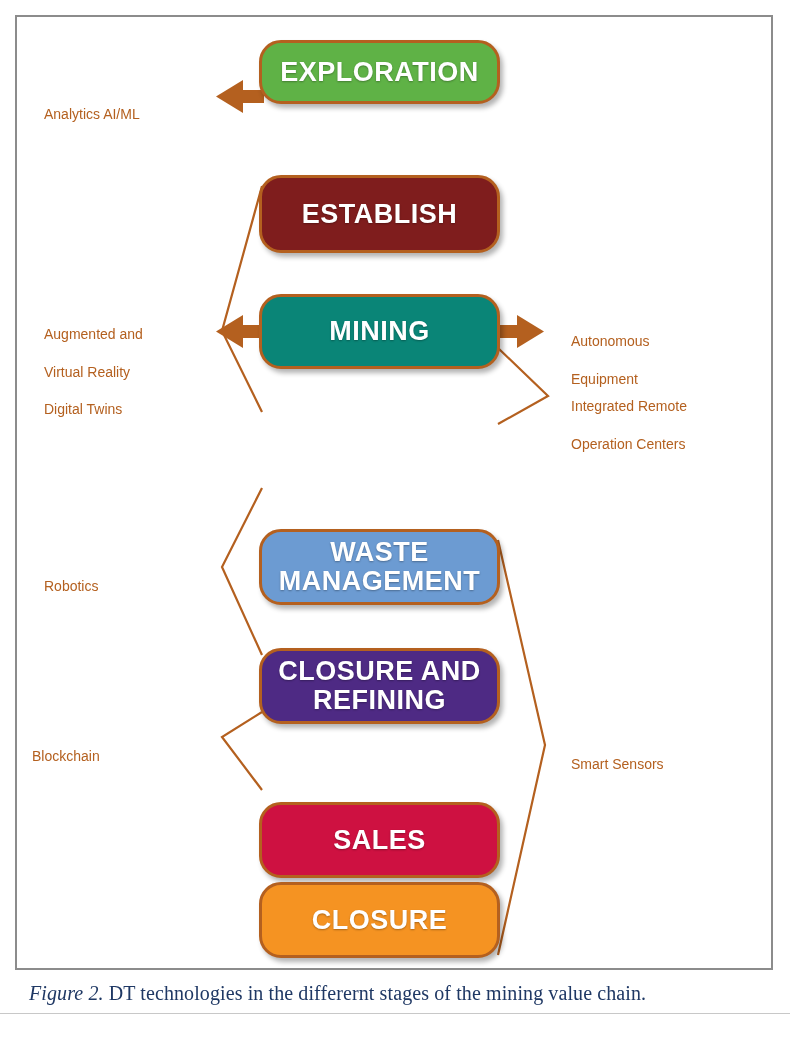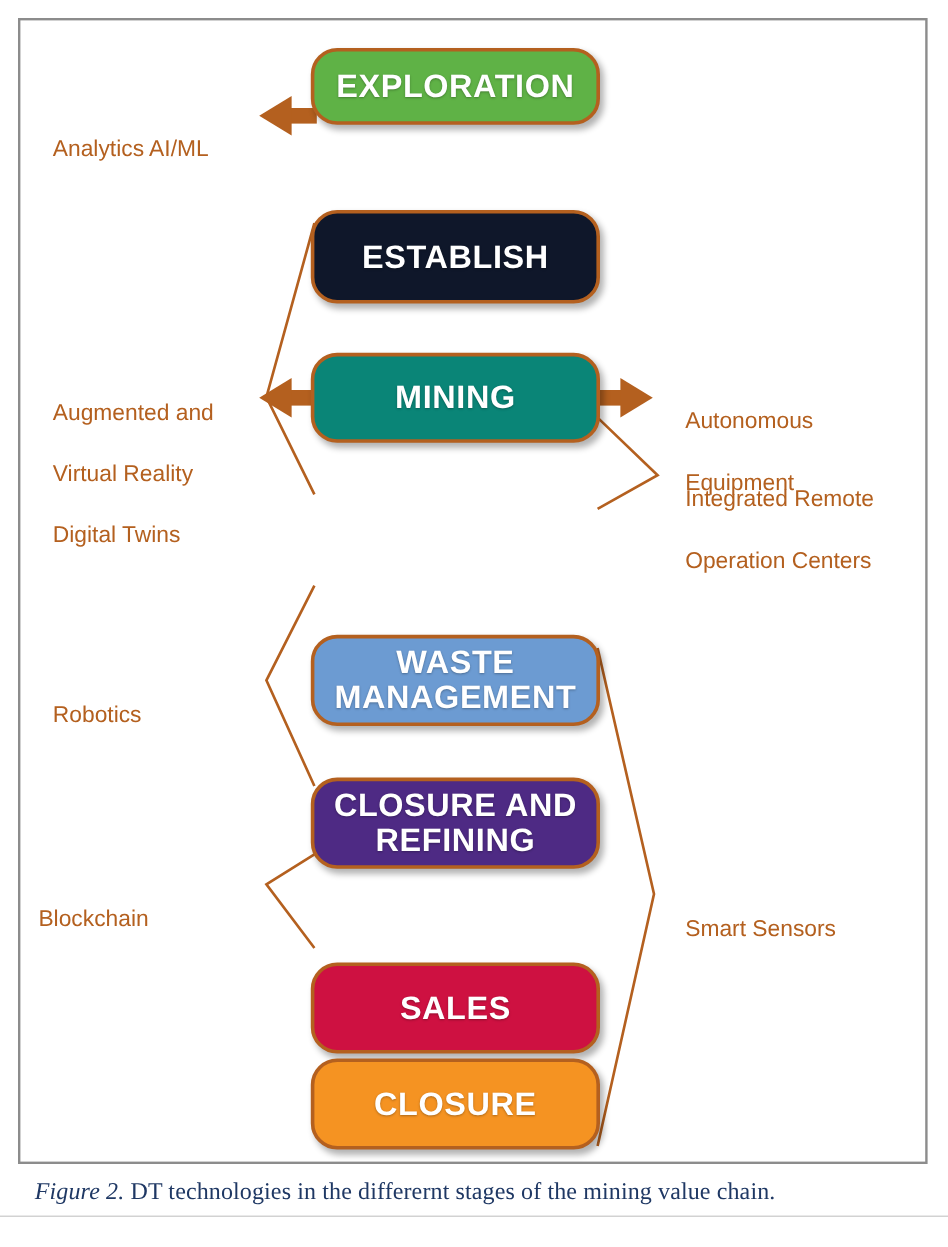--- a/index.html
+++ b/index.html
@@ -46,21 +46,21 @@
     line-height:1.06;
     text-shadow:0 1px 2px rgba(0,0,0,0.30);
     box-shadow:3px 4px 5px rgba(0,0,0,0.30);
   }
   .stage span{display:block;width:100%;}
 
   
   .side-label{
     position:absolute;
     color:#B4601F;
-    font-size:19px;
+    font-size:14px;
     line-height:1.35;
     font-weight:400;
     white-space:pre-line;
   }
 
   
   .caption{
     position:absolute;
     left:16px;
     top:982px;
@@ -111,21 +111,21 @@
     <g>
       <rect x="496" y="325" width="24" height="13" fill="#B4601F"></rect>
       <polygon points="517,315 517,348 544,331.5" fill="#B4601F"></polygon>
     </g>
   </svg>
 
   <div class="stage" style="left:259px; top:40px; width:241px; height:64px; background:#5FB246;">
     <span>EXPLORATION</span>
   </div>
 
-  <div class="stage" style="left:259px; top:175px; width:241px; height:78px; background:#0f172a;">
+  <div class="stage" style="left:259px; top:175px; width:241px; height:78px; background:#7f1d1d;">
     <span>ESTABLISH</span>
   </div>
 
   <div class="stage" style="left:259px; top:294px; width:241px; height:75px; background:#0A8577;">
     <span>MINING</span>
   </div>
 
 
   <div class="stage" style="left:259px; top:529px; width:241px; height:76px; background:#6C9BD2;">
     <span>

